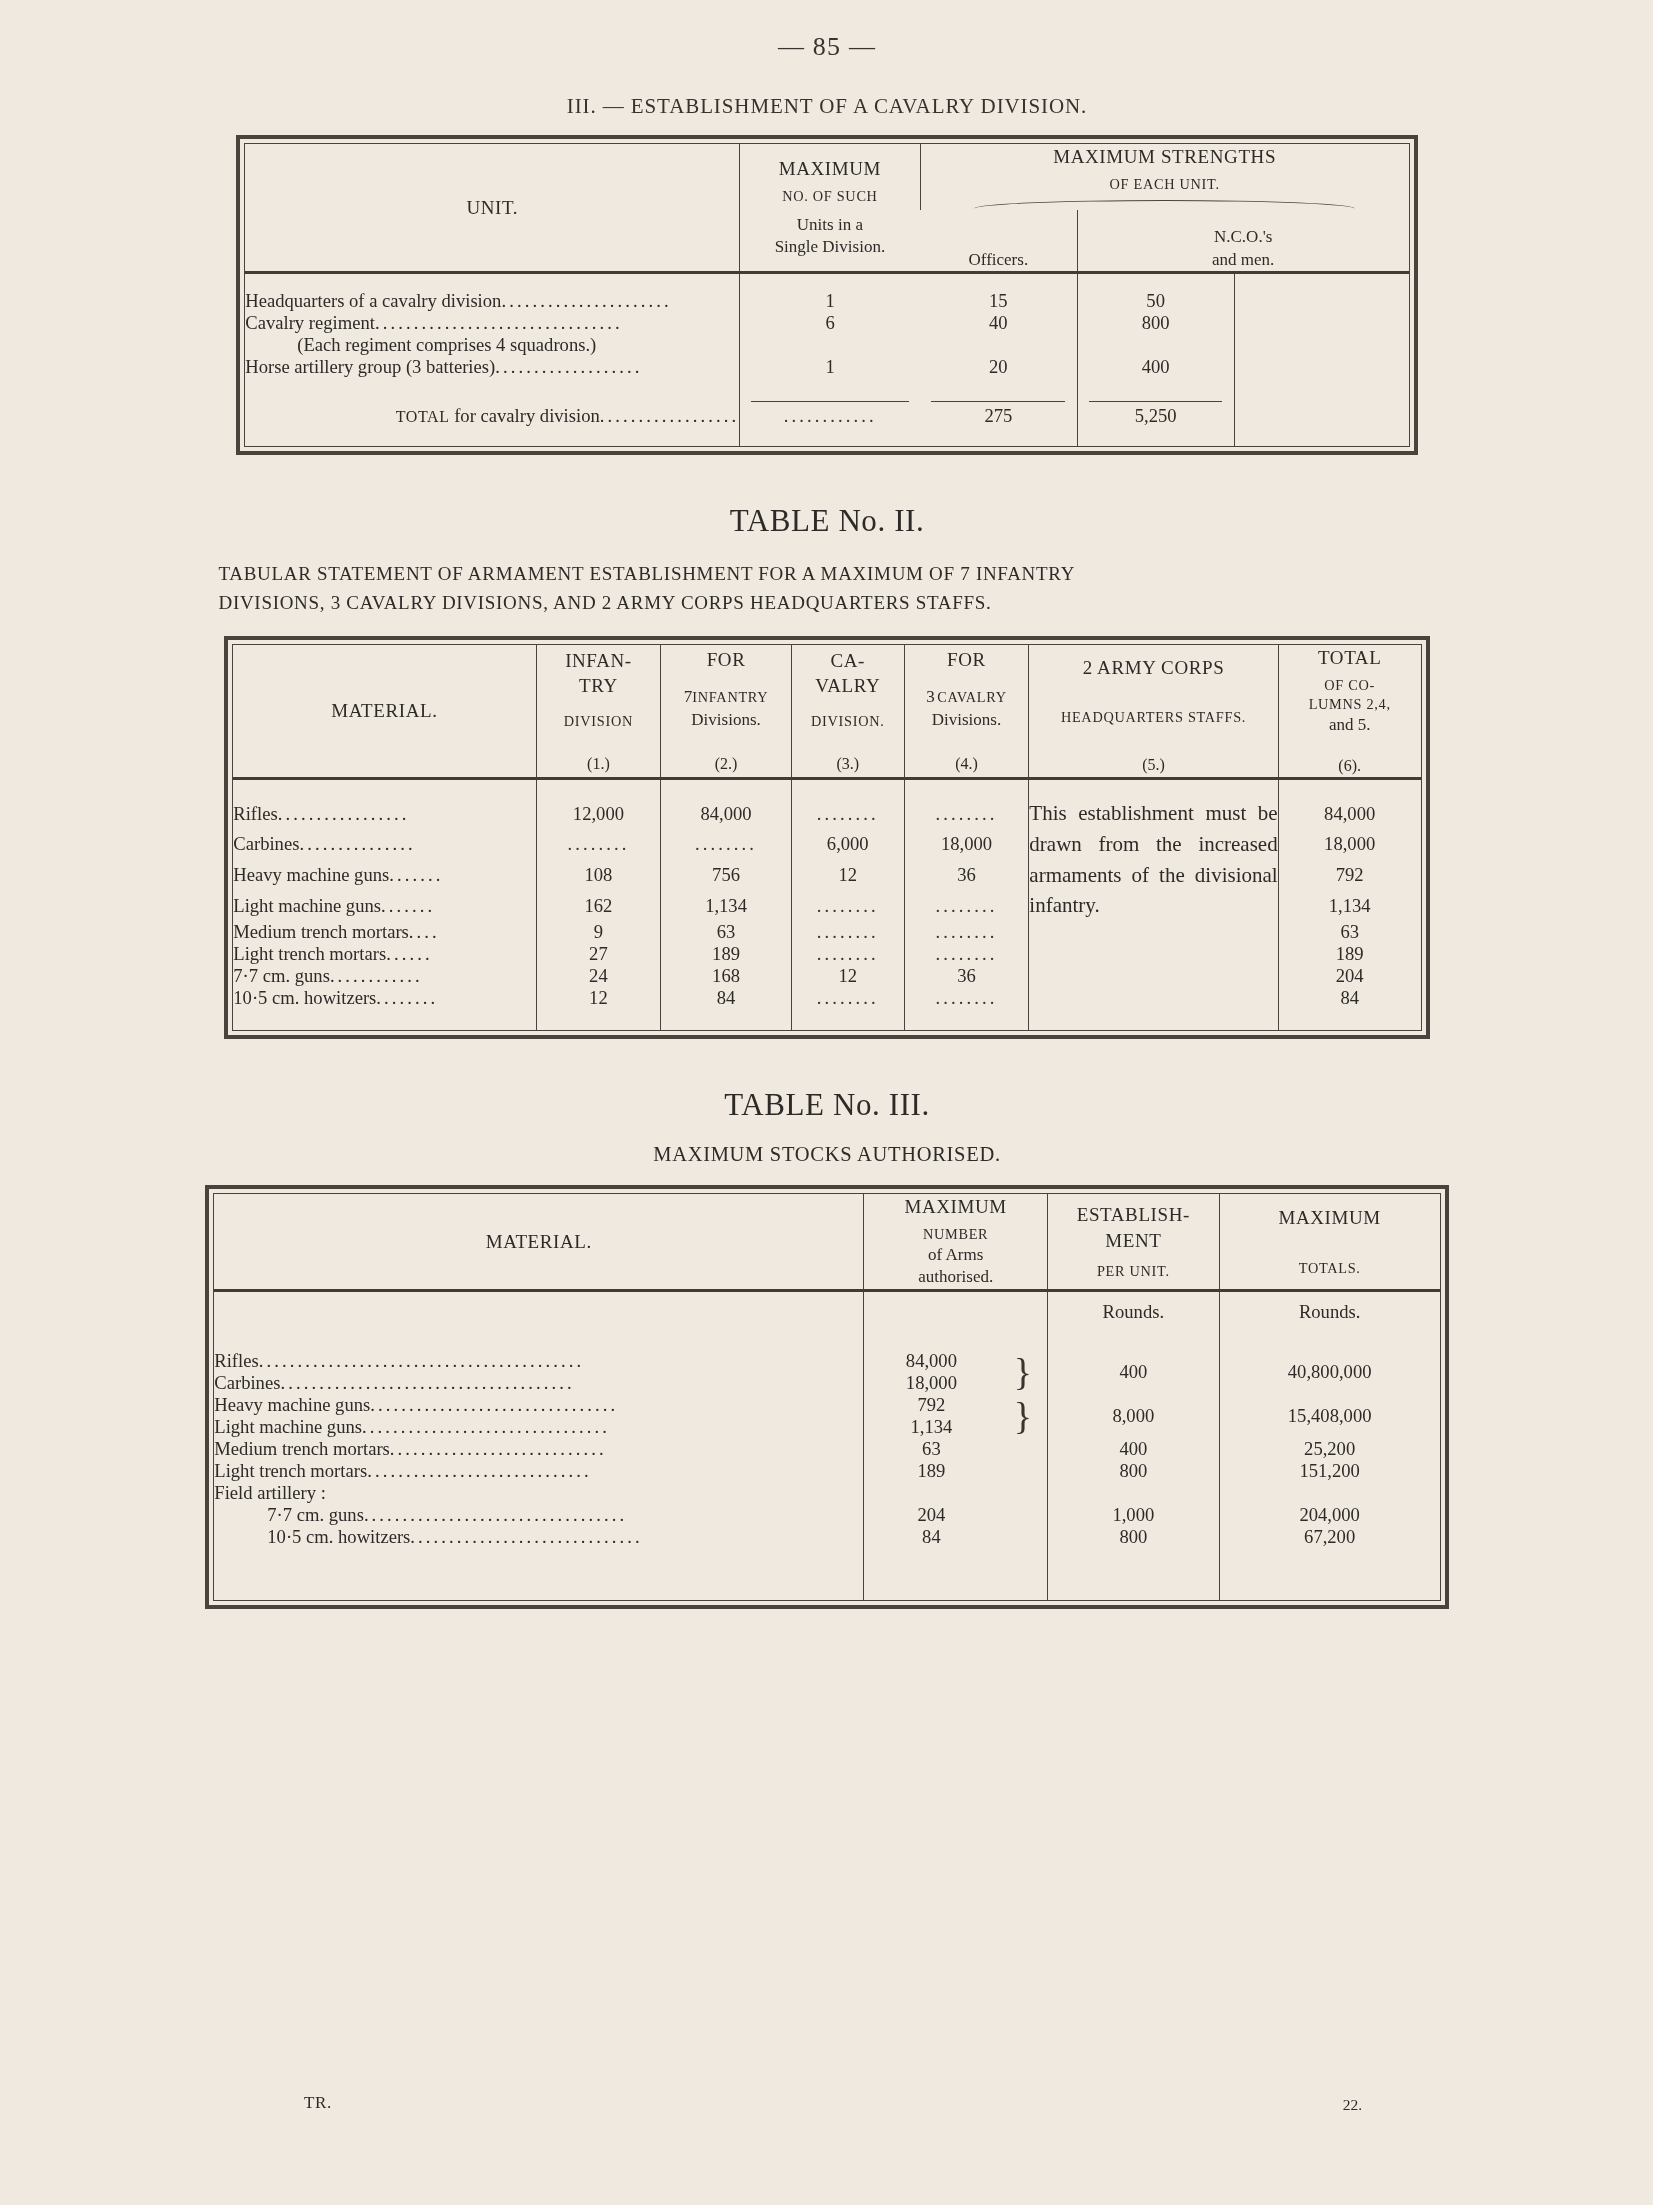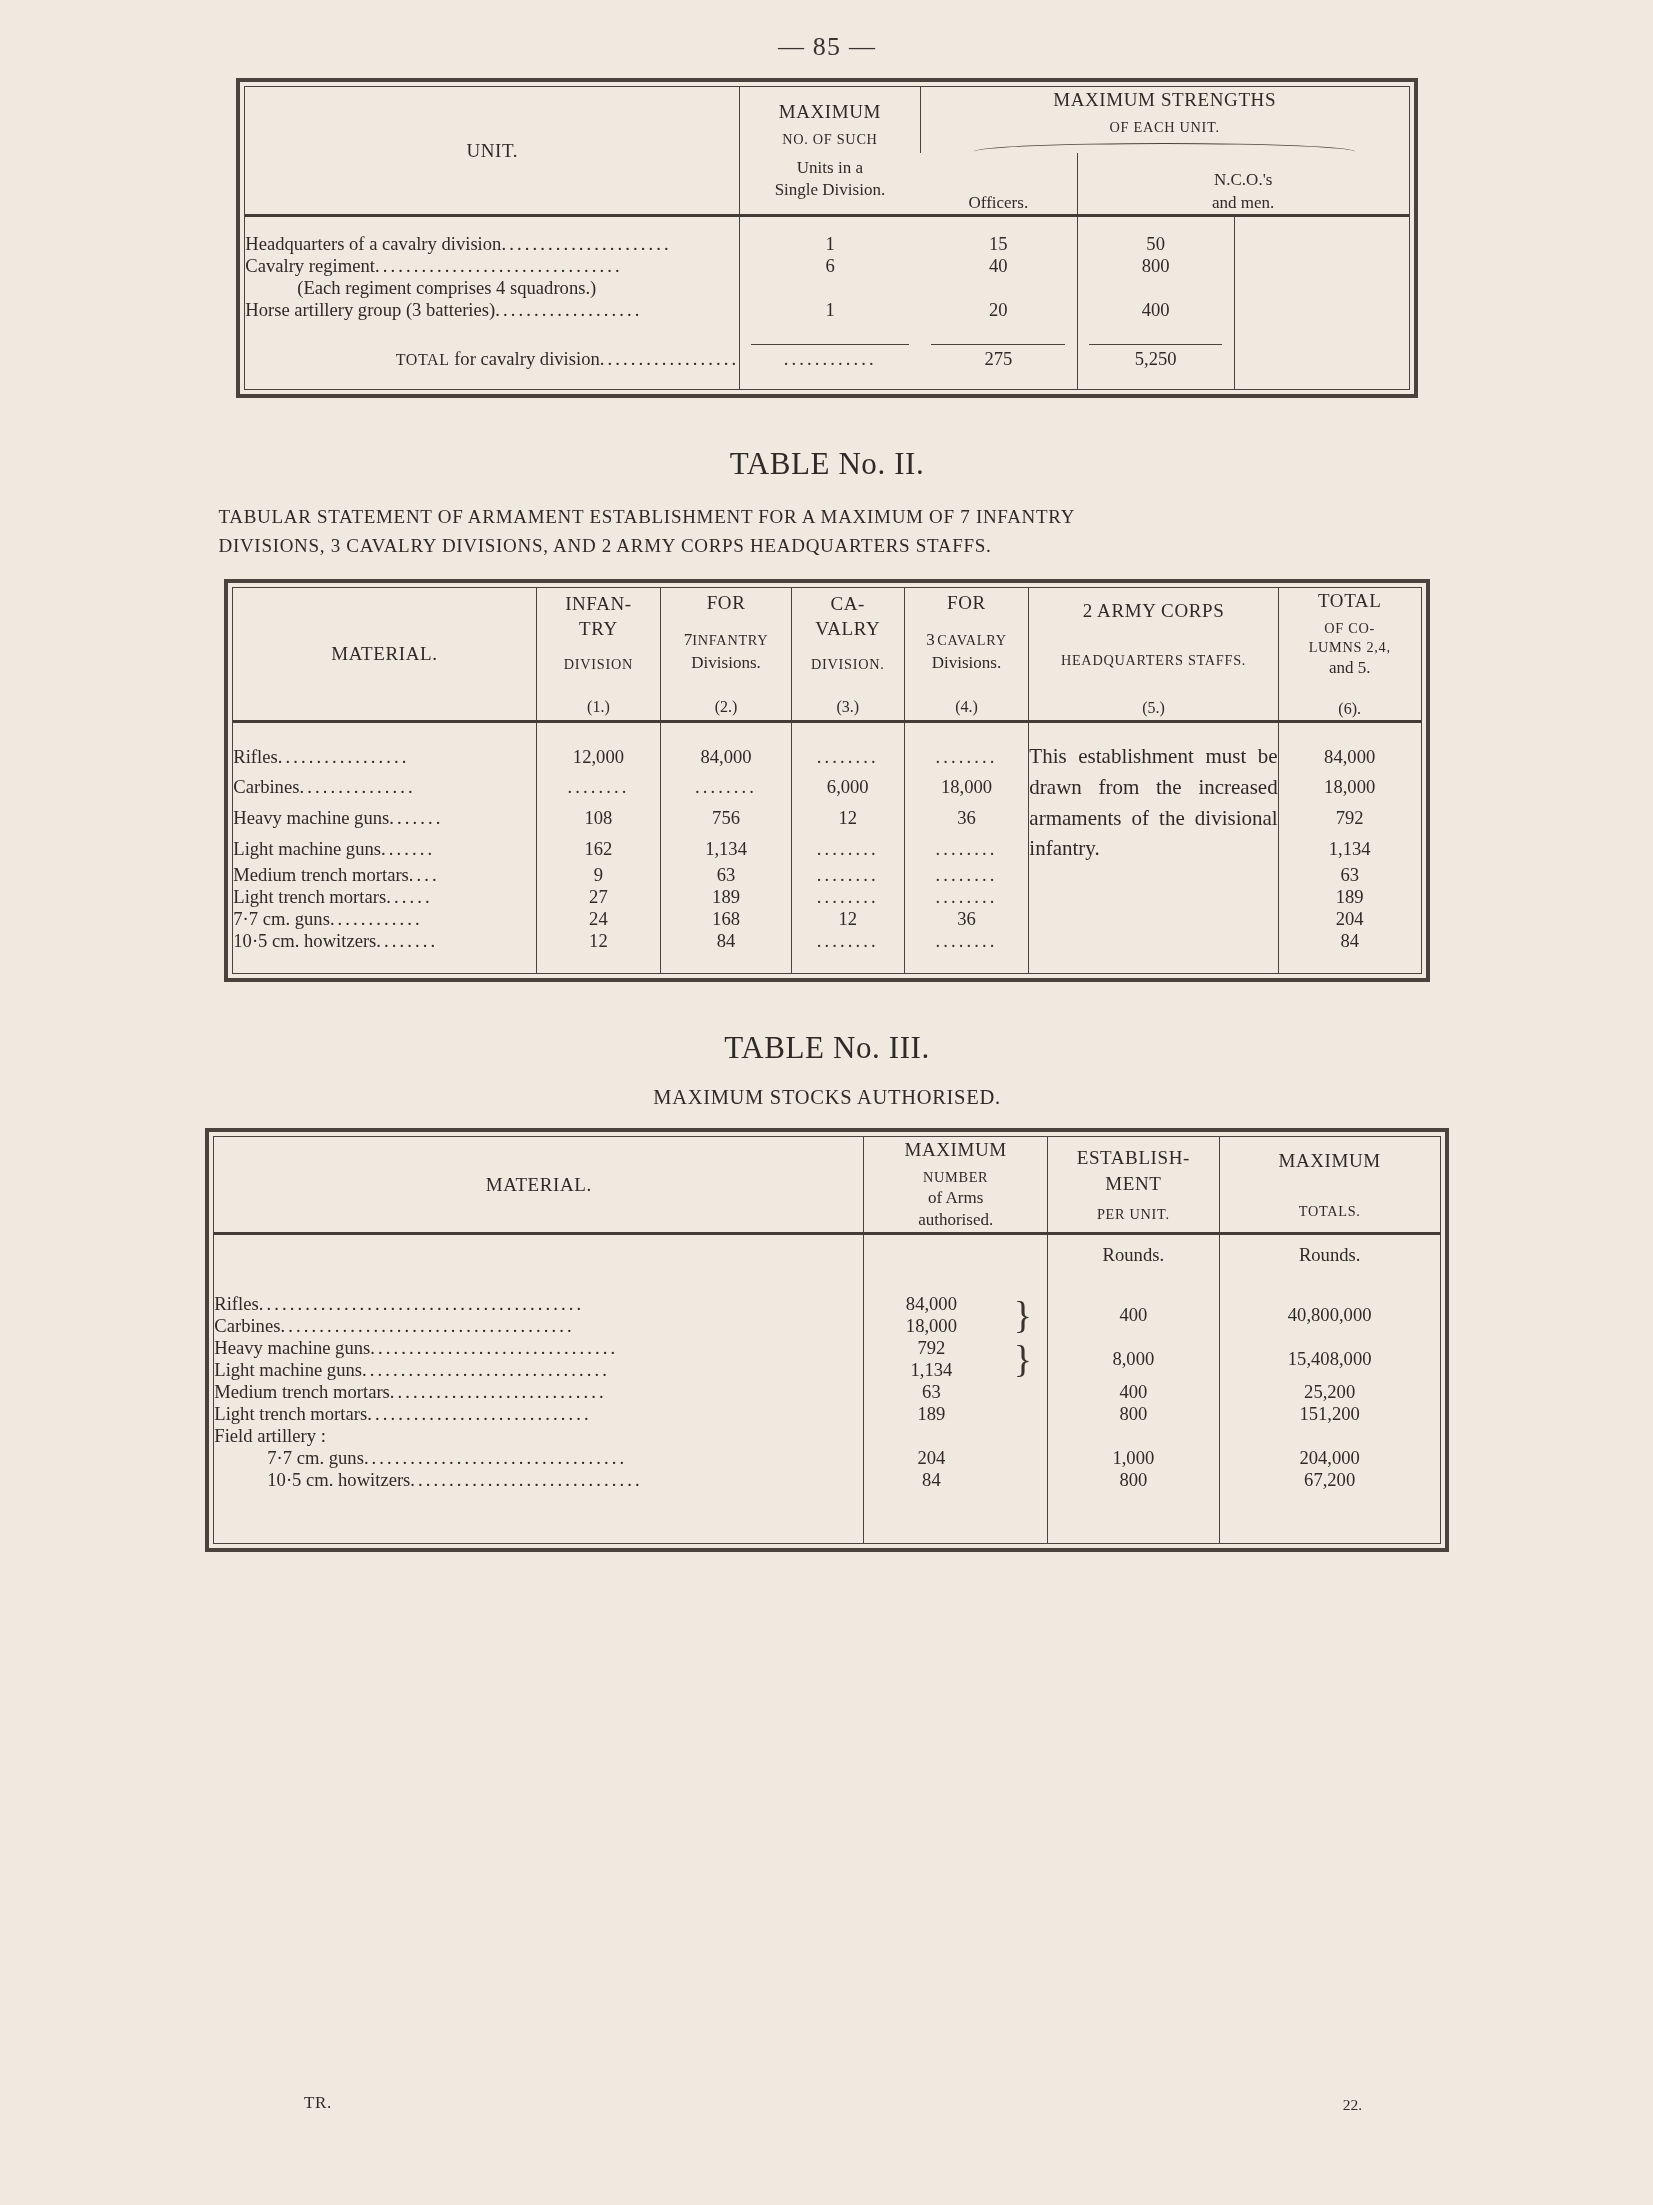--- a/index.html
+++ b/index.html
@@ -175,20 +175,25 @@
     color: #3a3430;
   }
 </style>
 </head>
 <body>
 
 <div class="page">
 
   <div class="folio-top">— 85 —</div>
 
+  <div class="section-head">
+    <span>III.</span>
+    <span class="lead">—</span>
+    <span>Establishment of a Cavalry Division.</span>
+  </div>
 
   <div class="frame" style="margin:16px 236px 0 236px;">
     <div class="frame-inner">
       <table class="tbl">
         <colgroup>
           <col style="width:42.5%">
             <col style="width:15.5%">
           <col style="width:13.5%">
             <col style="width:13.5%">
             <col style="width:15%">

